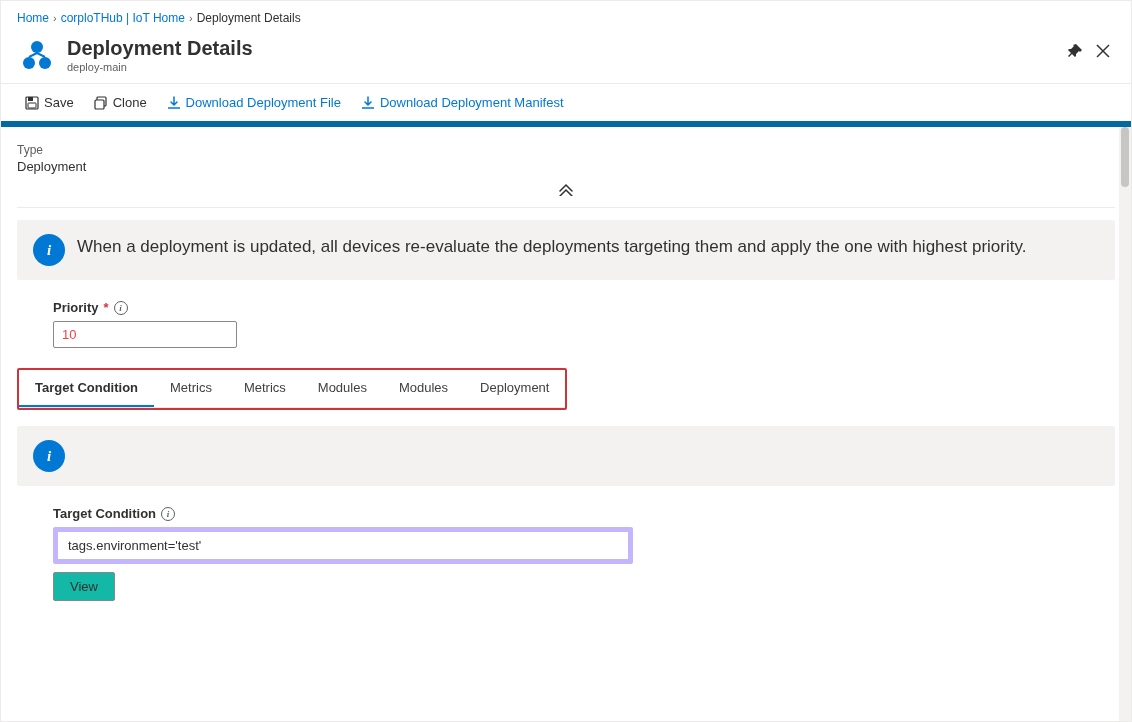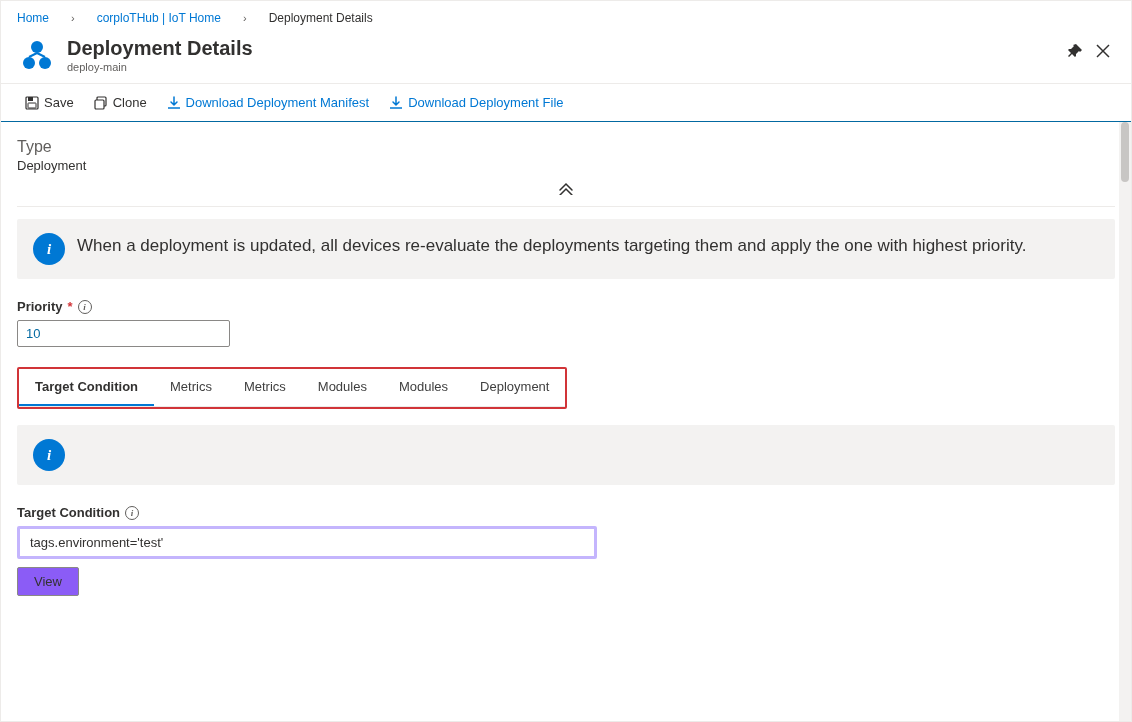--- a/index.html
+++ b/index.html
@@ -15,21 +15,21 @@
       position: relative;
     }
 
     
     .breadcrumb {
       display: flex;
       align-items: center;
       padding: 10px 8px 6px 16px;
       font-size: 12px;
       color: #323130;
-      gap: 22px;
+      gap: 4px;
       text-align: right;
     }
     .breadcrumb a {
       color: #0078d4;
       text-decoration: none;
       cursor: pointer;
     }
     .breadcrumb-sep {
       color: #605e5c;
       font-size: 11px;
@@ -90,21 +90,21 @@
       align-items: center;
       justify-content: center;
       border-radius: 2px;
     }
 
     
     .toolbar {
       display: flex;
       align-items: center;
       padding: 6px 16px;
-      border-bottom: 1px solid #0369a1;
+      border-bottom: 6px solid #0369a1;
       gap: 4px;
       background: #fff;
     }
     .toolbar-btn {
       display: flex;
       align-items: center;
       gap: 5px;
       background: none;
       border: none;
       cursor: pointer;
@@ -140,21 +140,21 @@
       height: 60px;
       background: #c8c6c4;
       border-radius: 4px;
     }
 
     
     .field-section {
       margin-bottom: 16px;
     }
     .field-label {
-      font-size: 16px;
+      font-size: 12px;
       color: #605e5c;
       margin-bottom: 2px;
     }
     .field-value {
       font-size: 13px;
       color: #323130;
     }
 
     
     .collapse-row {
@@ -200,40 +200,41 @@
     .info-text {
       font-size: 17px;
       color: #323130;
       line-height: 1.5;
       flex: 1;
     }
 
     
     .form-field {
       margin-bottom: 20px;
+      margin-left: 36px;
     }
     .form-label {
       display: flex;
       align-items: center;
       gap: 5px;
       font-size: 13px;
       font-weight: 600;
       color: #323130;
       margin-bottom: 6px;
     }
     .required-star {
       color: #d13438;
     }
     .form-input {
       border: 1px solid #8a8886;
       border-radius: 2px;
       padding: 5px 8px;
       font-size: 13px;
-      width: 213px;
-      color: #0369a1;
+      width: 184px;
+      color: #ef4444;
       outline: none;
     }
 
     
     .info-circle {
       display: inline-flex;
       align-items: center;
       justify-content: center;
       width: 14px;
       height: 14px;
@@ -273,33 +274,33 @@
       border-right: none;
     }
     .tab.active {
       font-weight: 600;
       border-bottom: 2px solid #0078d4;
       color: #323130;
     }
 
     
     .target-input {
-      border: 3px solid #c4b5fd;
+      border: 5px solid #c4b5fd;
       border-radius: 2px;
       padding: 6px 10px;
       font-size: 13px;
       width: 580px;
       max-width: 100%;
       color: #323130;
       outline: none;
     }
 
     
     .view-btn {
-      background: #8b5cf6;
+      background: #14b8a6;
       border: 1px solid #8a8886;
       border-radius: 2px;
       padding: 6px 16px;
       font-size: 13px;
       cursor: pointer;
       color: #323130;
       margin-top: 8px;
       display: inline-block;
     }
   </style>
@@ -359,28 +360,28 @@
         <rect x="3" y="1" width="9" height="9" rx="1" stroke="#323130" stroke-width="1.2" fill="none"></rect>
         <rect x="1" y="4" width="9" height="9" rx="1" stroke="#323130" stroke-width="1.2" fill="white"></rect>
       </svg>
       <span>Clone</span>
     </button>
     <button class="toolbar-btn">
       <svg width="14" height="14" viewBox="0 0 14 14" fill="none">
         <path d="M7 1v8M4 6l3 3 3-3" stroke="#0078d4" stroke-width="1.5" stroke-linecap="round"></path>
         <line x1="1" y1="12" x2="13" y2="12" stroke="#0078d4" stroke-width="1.5"></line>
       </svg>
-      <span style="color:#0078d4">Download Deployment Manifest</span>
+      <span style="color:#0078d4">Download Deployment File</span>
     </button>
     <button class="toolbar-btn">
       <svg width="14" height="14" viewBox="0 0 14 14" fill="none">
         <path d="M7 1v8M4 6l3 3 3-3" stroke="#0078d4" stroke-width="1.5" stroke-linecap="round"></path>
         <line x1="1" y1="12" x2="13" y2="12" stroke="#0078d4" stroke-width="1.5"></line>
       </svg>
-      <span style="color:#0078d4">Download Deployment File</span>
+      <span style="color:#0078d4">Download Deployment Manifest</span>
     </button>
   </div>
 
   <div class="content">
 
     
     <div class="scrollbar-track">
       <div class="scrollbar-thumb"></div>
     </div>
 

